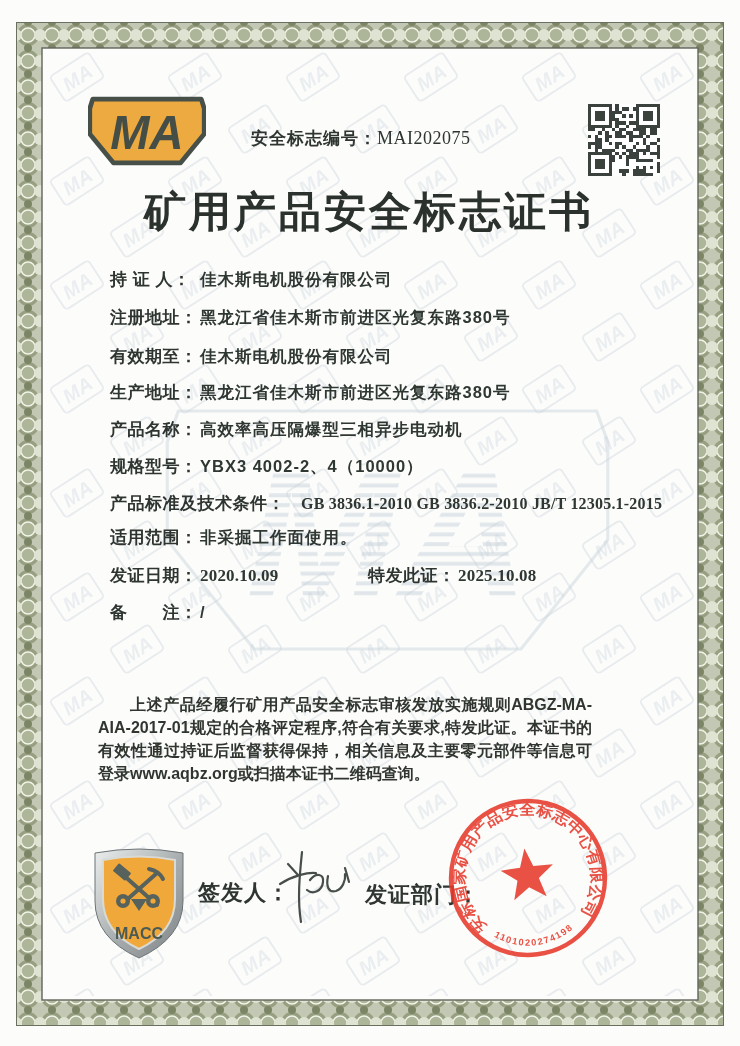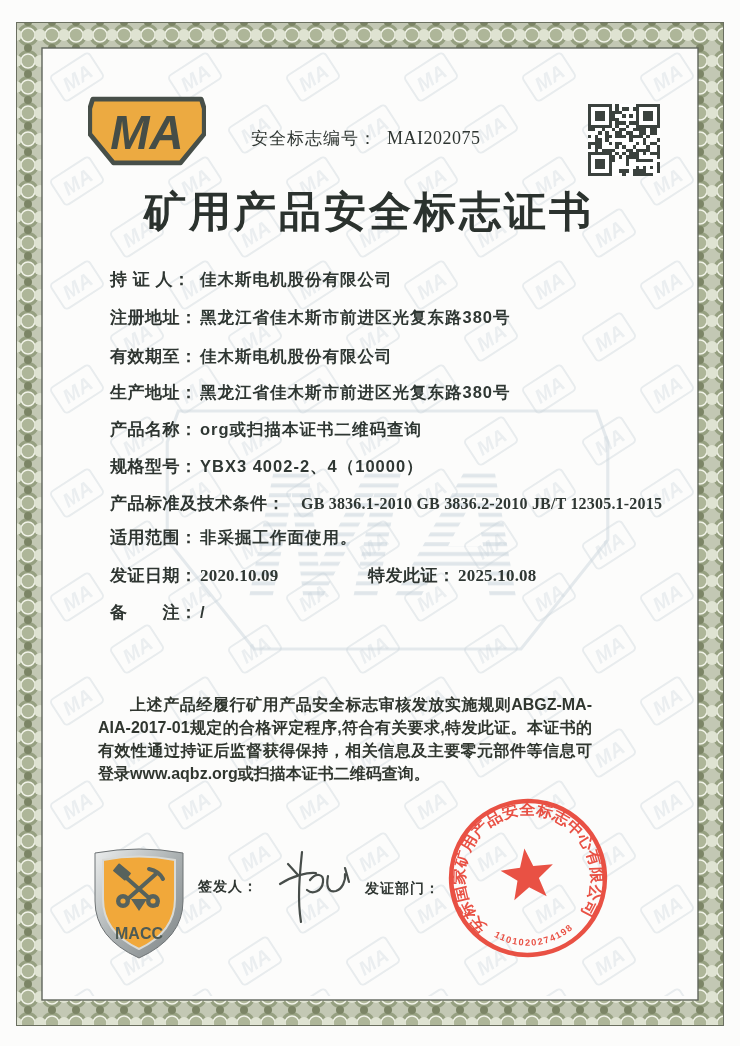--- a/index.html
+++ b/index.html
@@ -5,41 +5,41 @@
   html,body{margin:0;padding:0;background:#ffffff;}
   .page{
     position:relative;width:740px;height:1046px;background:#fcfcfb;overflow:hidden;
     font-family:"Liberation Sans",sans-serif;color:#2f3632;
   }
   .border-frame{position:absolute;left:16px;top:22px;}
   .wm-tiles{position:absolute;left:46px;top:50px;}
   .wm-big{position:absolute;left:165px;top:402px;}
   .ma-logo{position:absolute;left:88px;top:96px;}
   .header-line{position:absolute;left:251px;top:127px;white-space:nowrap;}
-  .header-line .hl-label{font-weight:normal;font-size:17px;letter-spacing:1px;color:#2e3531;}
-  .header-line .hl-value{font-family:"Liberation Serif",serif;font-size:18px;margin-left:10px;letter-spacing:.5px;color:#2e3531;}
+  .header-line .hl-label{font-weight:bold;font-size:17px;letter-spacing:1px;color:#2e3531;}
+  .header-line .hl-value{font-family:"Liberation Serif",serif;font-size:18px;margin-left:0;letter-spacing:.5px;color:#2e3531;}
   .qr{position:absolute;left:588px;top:104px;width:72px;height:72px;background:#fff;
       display:grid;grid-template-columns:repeat(21,1fr);grid-template-rows:repeat(21,1fr);}
   .qr div{background:transparent;}
   .qr div.d{background:#3b423e;}
   .title{
     position:absolute;left:44px;top:184px;width:650px;margin:0;text-align:center;
     font-family:"Liberation Serif",serif;font-size:42px;font-weight:800;letter-spacing:3px;color:#2b322e;
   }
   .row{position:absolute;left:110px;display:flex;align-items:center;white-space:nowrap;}
   .row .lbl{font-weight:bold;font-size:17px;min-width:90px;letter-spacing:.5px;color:#2e3531;}
   .row .lbl.long{min-width:0;margin-right:16px;}
   .row .val{font-size:16.5px;font-weight:600;letter-spacing:1px;color:#2f3733;}
   .row .val.serif{font-family:"Liberation Serif",serif;font-weight:700;letter-spacing:.2px;font-size:16px;}
   .statement{
     position:absolute;left:98px;top:693px;width:494px;margin:0;
     font-size:16px;line-height:23px;font-weight:600;text-align:justify;text-indent:2em;color:#30362f;
   }
   .macc{position:absolute;left:87px;top:843px;}
-  .signer-label,.dept-label{position:absolute;font-size:14px;font-weight:600;letter-spacing:1px;color:#2f3632;}
+  .signer-label,.dept-label{position:absolute;font-size:22px;font-weight:600;letter-spacing:1px;color:#2f3632;}
   .signer-label{left:198px;top:878px;}
   .dept-label{left:365px;top:880px;font-weight:bold;}
   .signature{position:absolute;left:250px;top:846px;}
   .stamp{position:absolute;left:446px;top:796px;transform:rotate(-7deg);}
 </style>
 </head>
 <body>
 
 <div class="page">
 
@@ -554,21 +554,21 @@
   <div class="row" style="top:345px">
     <span class="lbl">有效期至：</span>
     <span class="val">佳木斯电机股份有限公司</span>
   </div>
   <div class="row" style="top:381px">
     <span class="lbl">生产地址：</span>
     <span class="val">黑龙江省佳木斯市前进区光复东路380号</span>
   </div>
   <div class="row" style="top:418px">
     <span class="lbl">产品名称：</span>
-    <span class="val">org或扫描本证书二维码查询</span>
+    <span class="val">高效率高压隔爆型三相异步电动机</span>
   </div>
   <div class="row" style="top:455px">
     <span class="lbl">规格型号：</span>
     <span class="val">YBX3 4002-2、4（10000）</span>
   </div>
   <div class="row" style="top:492px">
     <span class="lbl long">产品标准及技术条件：</span>
     <span class="val serif">GB 3836.1-2010 GB 3836.2-2010 JB/T 12305.1-2015</span>
   </div>
   <div class="row" style="top:526px">

